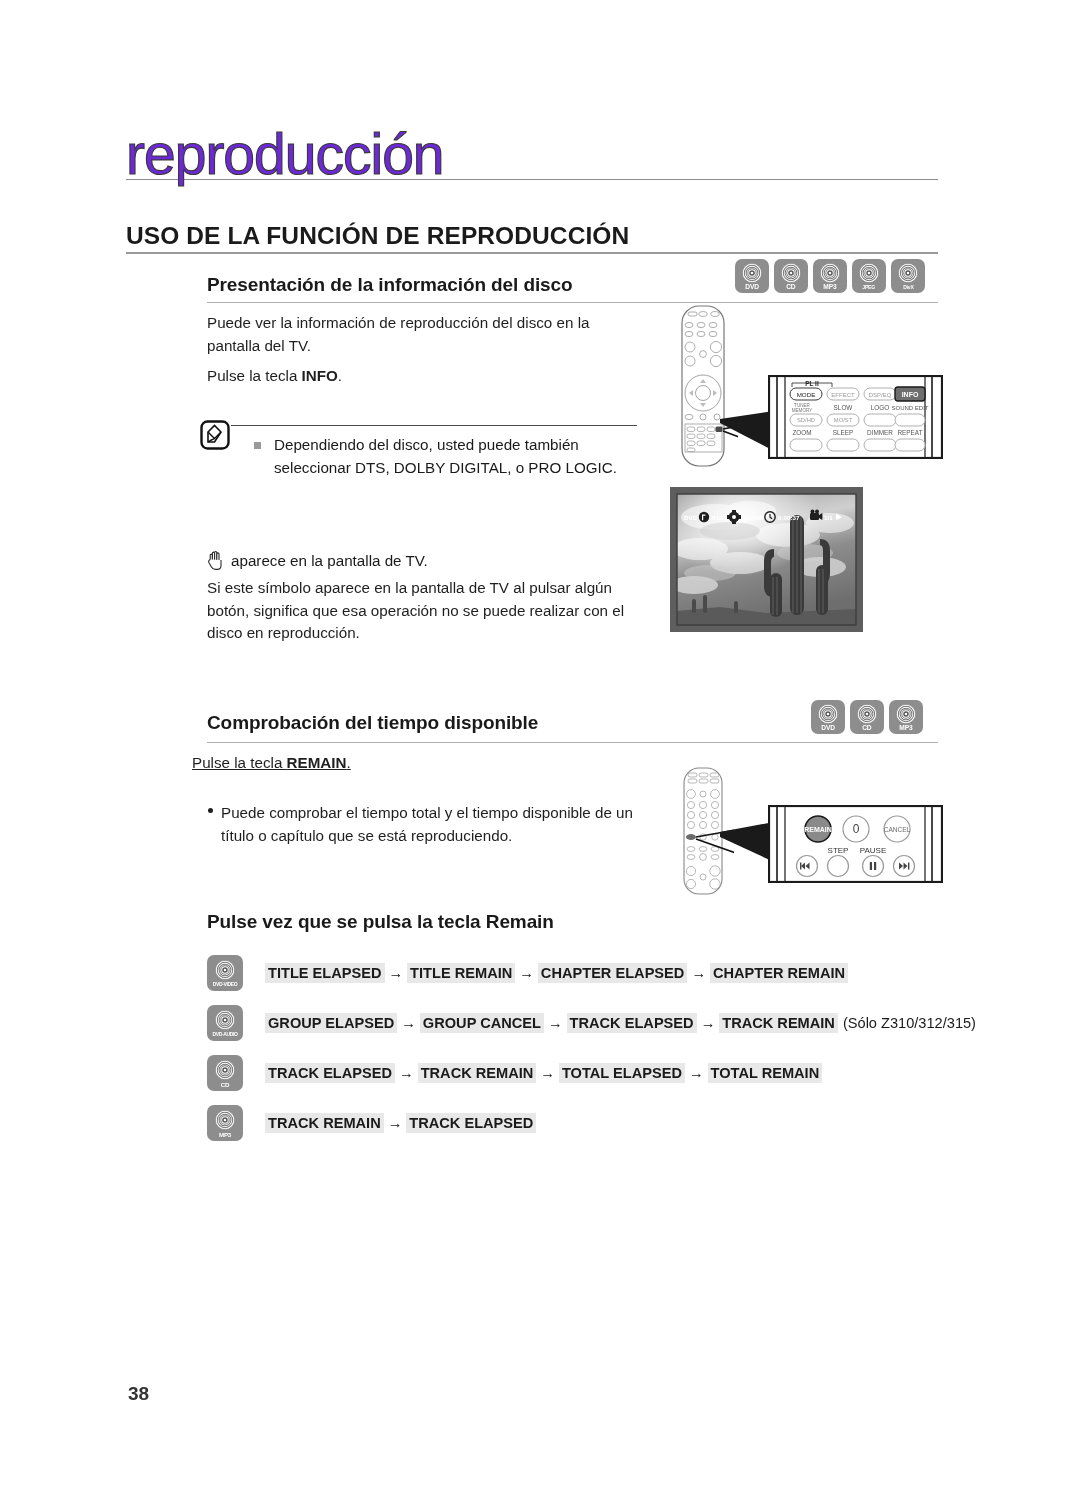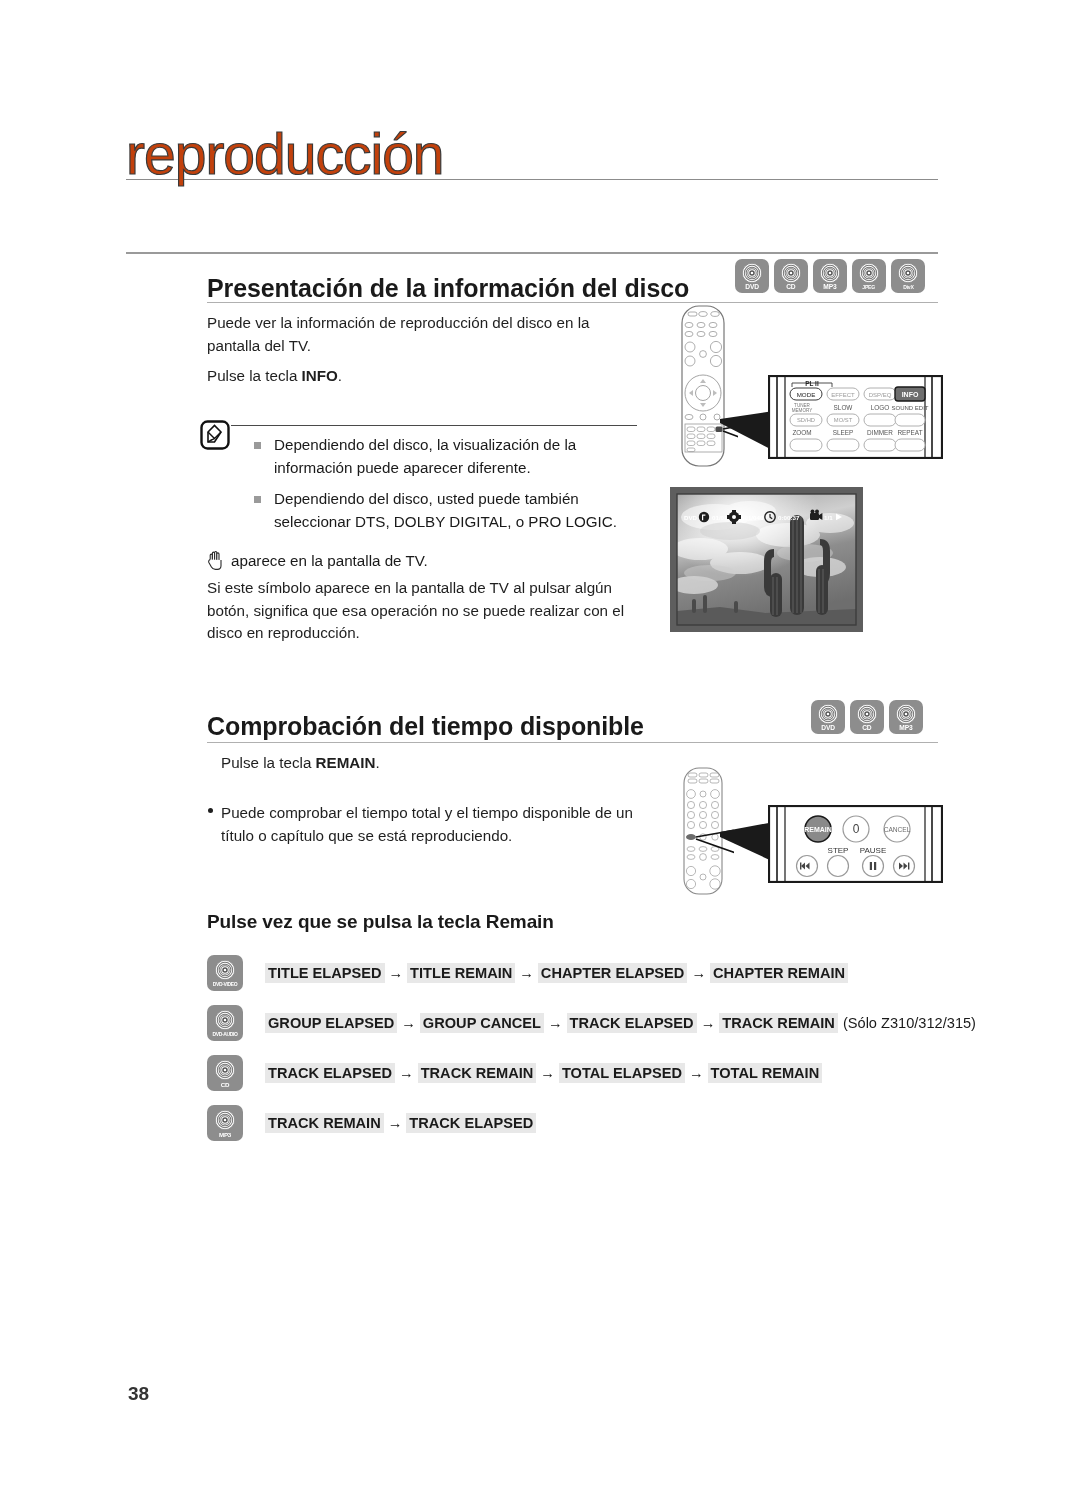--- a/index.html
+++ b/index.html
@@ -9,21 +9,21 @@
     color:#1a1a1a;
     -webkit-font-smoothing:antialiased;
   }
   .page{position:absolute;inset:0;}
 
   
   .chapter-title{
     position:absolute;left:126px;top:126px;
     font-size:57px;line-height:1;letter-spacing:-1px;
     font-weight:400;
-    color:#c2410c;
+    color:#6d28d9;
     -webkit-text-stroke:1.2px #3a3a3a;
     text-stroke:1.2px #3a3a3a;
     white-space:nowrap;
     z-index:3;
   }
   .chapter-rule{
     position:absolute;left:126px;top:179px;width:812px;height:1px;
     background:#8c8c8c;z-index:2;
   }
 
@@ -33,21 +33,21 @@
     font-size:24.5px;font-weight:bold;letter-spacing:.1px;
     white-space:nowrap;
   }
   .h1-rule{
     position:absolute;left:126px;top:252px;width:812px;height:2px;background:#9a9a9a;
   }
 
   
   .h2{
     position:absolute;
-    font-size:25px;font-weight:bold;letter-spacing:-.1px;white-space:nowrap;
+    font-size:19px;font-weight:bold;letter-spacing:-.1px;white-space:nowrap;
   }
   .h2-rule{position:absolute;height:1px;background:#b0b0b0;}
 
   
   .h3{
     position:absolute;
     font-size:19px;font-weight:bold;letter-spacing:-.1px;white-space:nowrap;
   }
 
   
@@ -112,20 +112,21 @@
   .art svg{display:block;}
 </style>
 </head>
 <body>
 
 <div class="page">
 
   <div class="chapter-title">reproducción</div>
   <div class="chapter-rule"></div>
 
+  <div class="h1">USO DE LA FUNCIÓN DE REPRODUCCIÓN</div>
   <div class="h1-rule"></div>
 
   <div class="h2" style="left:207px;top:274px;">Presentación de la información del disco</div>
   <div class="h2-rule" style="left:207px;top:302px;width:731px;"></div>
 
   <div class="badge-row" id="badges-info" style="left:735px;top:259px;">
       <div class="badge">
         <svg class="disc" viewBox="0 0 24 24">
           <circle cx="12" cy="12" r="10.6" fill="#fff"></circle>
           <circle cx="12" cy="12" r="10.6" fill="none" stroke="#8d8d8d" stroke-width="1"></circle>
@@ -199,21 +200,20 @@
     <svg viewBox="0 0 30 30" width="30" height="30">
       <rect x="1.5" y="1.5" width="27" height="27" rx="6" ry="6" fill="#fff" stroke="#111" stroke-width="2.4"></rect>
       <path d="M8 22 L8 12 L14.5 5.5 L21 12 L14.5 22 Z" fill="none" stroke="#111" stroke-width="1.6"></path>
       <path d="M8 12 L14.5 18.5 L21 12" fill="none" stroke="#111" stroke-width="1.4"></path>
       <path d="M8 22 L14.5 18.5" fill="none" stroke="#111" stroke-width="1.4"></path>
       <path d="M9.5 20.5 L13.5 19" fill="none" stroke="#111" stroke-width="1"></path>
     </svg>
   </div>
 
   <div class="note-list" id="note-list" style="left:252px;top:434px;width:385px;">
-      <div class="note-item">Dependiendo del disco, la visualización de la información puede aparecer diferente.</div>
       <div class="note-item">Dependiendo del disco, usted puede también seleccionar DTS, DOLBY DIGITAL, o PRO LOGIC.</div>
     </div>
 
   <div class="hand-icon" style="left:206px;top:549px;">
     <svg viewBox="0 0 20 22" width="20" height="22">
       <g fill="#fff" stroke="#2b2b2b" stroke-width="1.1" stroke-linejoin="round">
         <path d="M4.2 12.5 V6.2 a1.1 1.1 0 0 1 2.2 0 V11"></path>
         <path d="M6.4 11 V4.2 a1.1 1.1 0 0 1 2.2 0 V11"></path>
         <path d="M8.6 11 V3.6 a1.1 1.1 0 0 1 2.2 0 V11"></path>
         <path d="M10.8 11 V5 a1.1 1.1 0 0 1 2.2 0 V12"></path>
@@ -472,21 +472,21 @@
           <circle cx="12" cy="12" r="8.4" fill="none" stroke="#777" stroke-width="1.1"></circle>
           <circle cx="12" cy="12" r="6.4" fill="none" stroke="#777" stroke-width="1.1"></circle>
           <circle cx="12" cy="12" r="4.6" fill="none" stroke="#777" stroke-width="1.1"></circle>
           <circle cx="12" cy="12" r="3" fill="#555"></circle>
           <circle cx="12" cy="12" r="1.4" fill="#fff"></circle>
         </svg>
         <span class="lbl">MP3</span>
       </div>
     </div>
 
-  <div class="body" style="left:221px;top:752px;width:440px;">
+  <div class="body" style="left:192px;top:752px;width:440px;text-decoration:underline;">
     <span>Pulse la tecla </span><b>REMAIN</b><span>.</span>
   </div>
 
   <div class="body" style="left:207px;top:779px;width:438px;padding-left:14px;box-sizing:border-box;margin-top:23px;">
     <span style="position:absolute;left:1px;top:6px;width:5px;height:5px;border-radius:50%;background:#1f1f1f;display:block;"></span>
     <span>Puede comprobar el tiempo total y el tiempo disponible de un título o capítulo que se está reproduciendo.</span>
   </div>
 
   <div class="art" style="left:672px;top:767px;">
     <svg width="62" height="128" viewBox="0 0 62 128">

